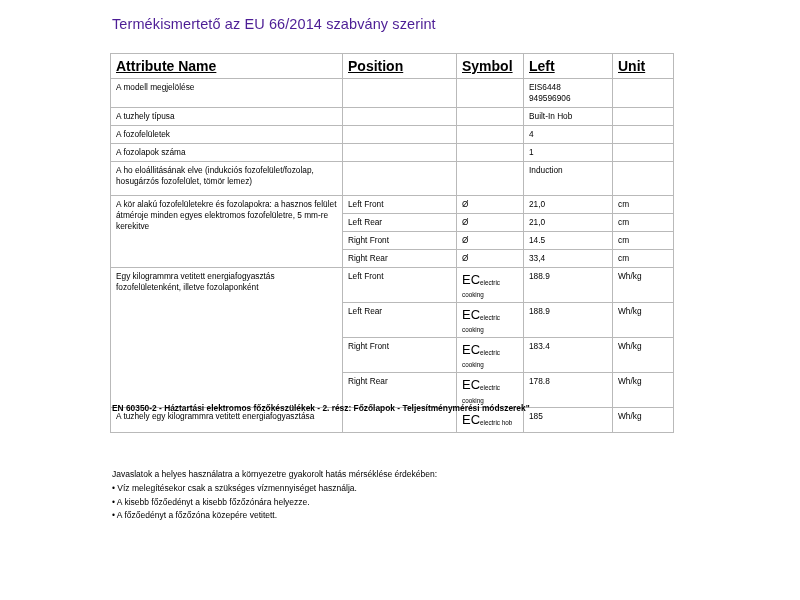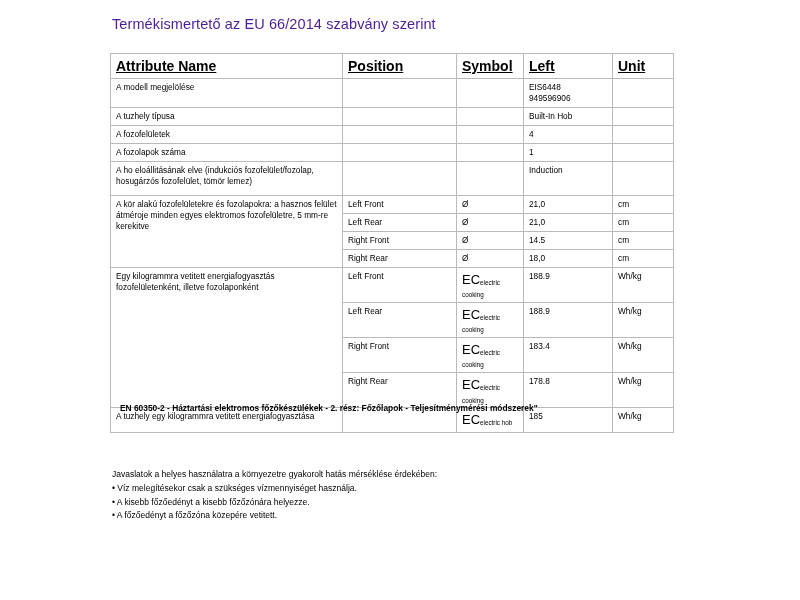--- a/index.html
+++ b/index.html
@@ -69,21 +69,21 @@
     font-size: 6.3px;
     vertical-align: baseline;
     position: relative;
     top: 1px;
     line-height: 1.25;
   }
   .sym-ec .ec { font-size: 13px; }
 
   .standard-line {
     position: absolute;
-    left: 120px;
+    left: 112px;
     top: 403px;
     font-size: 8.4px;
     font-weight: bold;
     white-space: nowrap;
   }
   .tips {
     position: absolute;
     left: 112px;
     top: 468px;
     font-size: 8.5px;
@@ -176,21 +176,21 @@
       </tr>
       <tr>
         <td>Right Front</td>
         <td>Ø</td>
         <td>14.5</td>
         <td>cm</td>
       </tr>
       <tr>
         <td>Right Rear</td>
         <td>Ø</td>
-        <td>18,0</td>
+        <td>33,4</td>
         <td>cm</td>
       </tr>
 
       <tr>
         <td rowspan="4">Egy kilogrammra vetitett energiafogyasztás fozofelületenként, illetve fozolaponként</td>
         <td>Left Front</td>
         <td class="sym-ec"><span class="ec">EC</span><sub>electric cooking</sub></td>
         <td>188.9</td>
         <td>Wh/kg</td>
       </tr>

